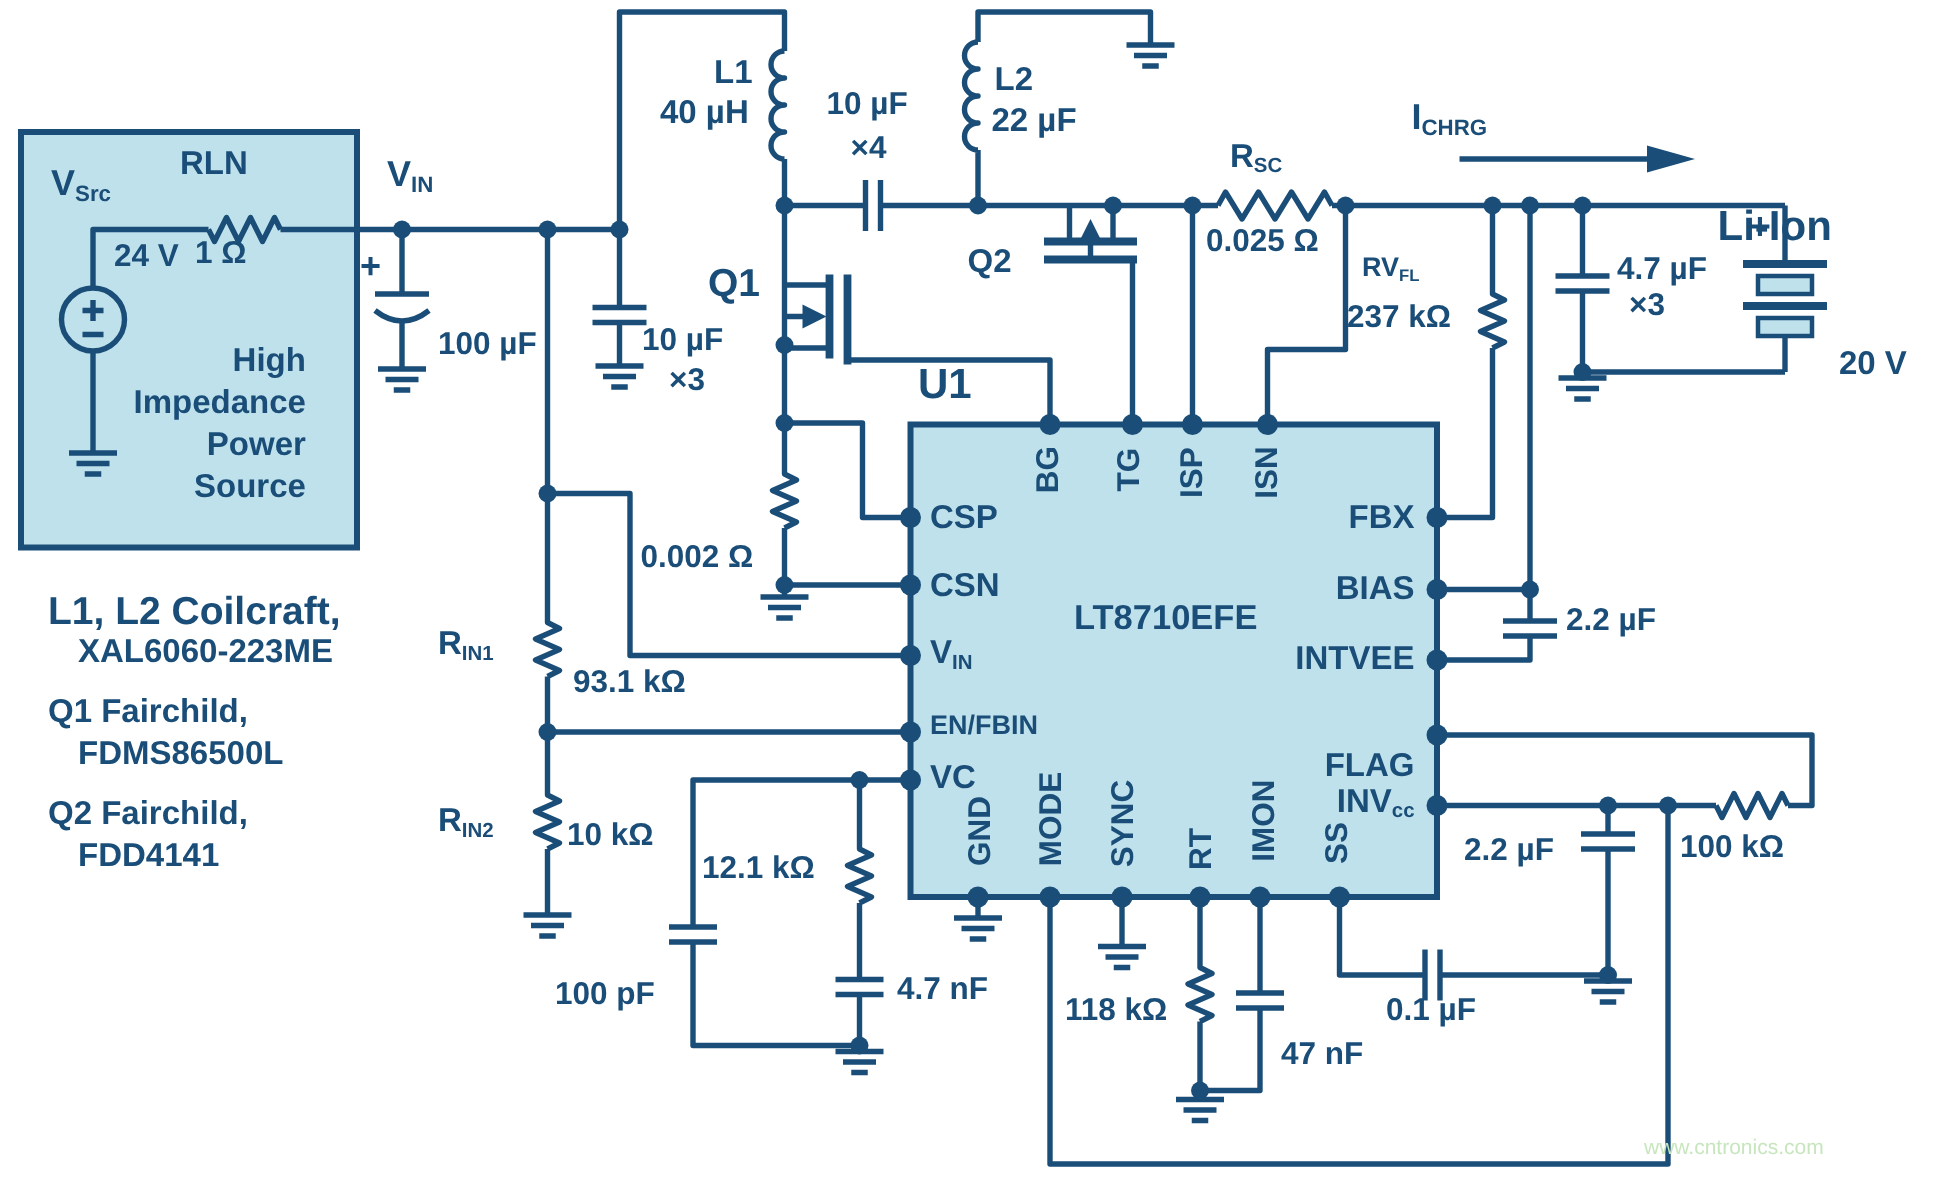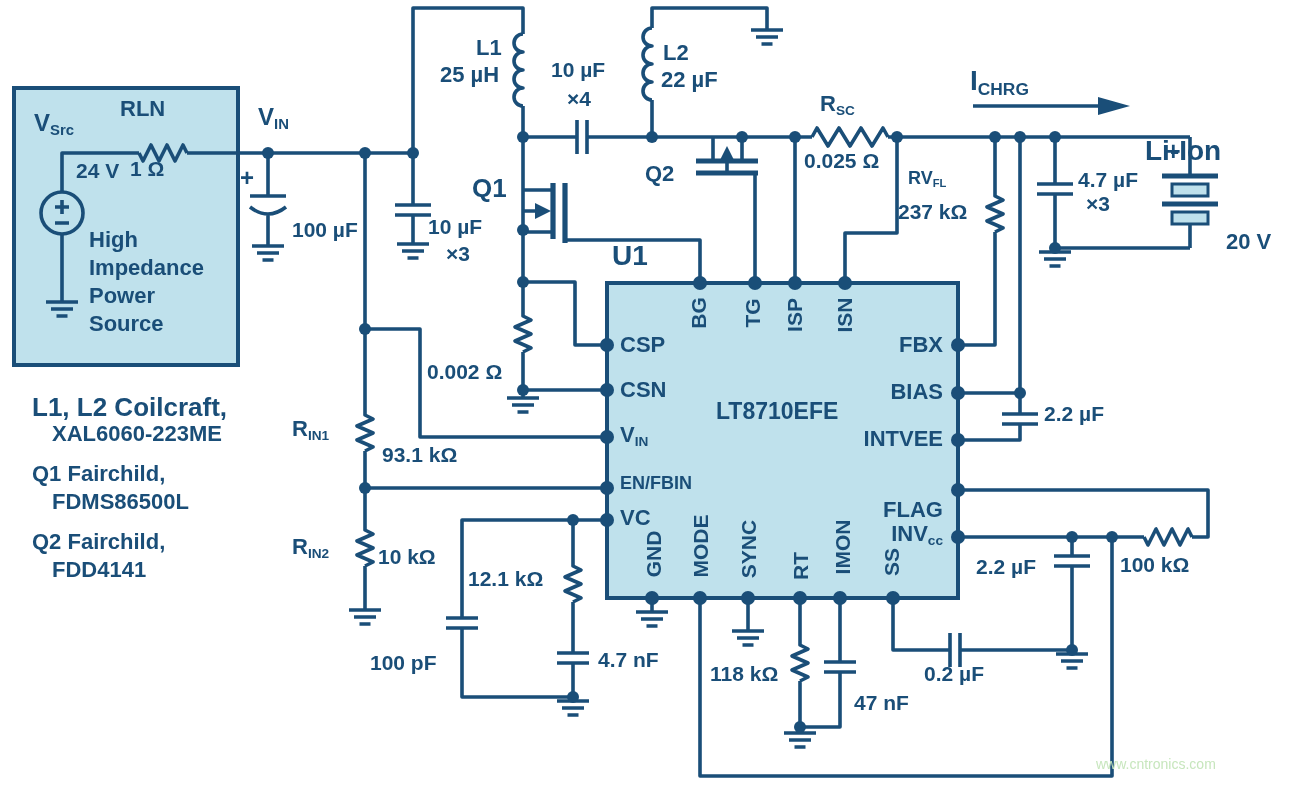--- a/index.html
+++ b/index.html
@@ -10,21 +10,21 @@
   .wire{stroke:var(--ink);stroke-width:3.6;fill:none;stroke-linejoin:round;}
   .bar{stroke:var(--ink);stroke-width:5.2;fill:none;}
   .dot{fill:var(--ink);stroke:none;}
   .fillshape{fill:var(--ink);stroke:none;}
   .panel{fill:var(--panel);stroke:var(--ink);stroke-width:4;}
   .cell{fill:var(--panel);stroke:var(--ink);stroke-width:3;}
   .lbl{position:absolute;color:var(--ink);font-weight:bold;font-size:21px;white-space:nowrap;line-height:1.05;}
   .sub{font-size:0.62em;font-weight:bold;vertical-align:-0.28em;}
   .vlabel{position:absolute;width:90px;height:26px;display:flex;align-items:center;justify-content:center;
           transform:rotate(-90deg);color:var(--ink);font-weight:bold;font-size:21px;white-space:nowrap;}
-  .pre{white-space:pre-line;}
+  .pre{white-space:pre-line;text-align:right;}
   .wmark{position:absolute;color:var(--wm);font-weight:normal;font-size:14px;}
 </style>
 </head>
 <body>
 
 <div class="canvas">
 
 <svg width="1295" height="788" viewBox="0 0 1295 788">
   <defs>
     <g id="gnd">
@@ -210,32 +210,32 @@
 Power
 Source</div>
 
 <div class="lbl" style="left:258px;top:104px;font-size:24px"><span>V</span><span class="sub">IN</span></div>
 <div class="lbl" style="left:240px;top:165px;font-size:24px">+</div>
 <div class="lbl" style="left:292px;top:219px">100 µF</div>
 <div class="lbl" style="left:428px;top:216px">10 µF</div>
 <div class="lbl" style="left:446px;top:243px">×3</div>
 
 <div class="lbl" style="left:476px;top:36px;font-size:22px">L1</div>
-<div class="lbl" style="left:440px;top:63px;font-size:22px">25 µH</div>
+<div class="lbl" style="left:440px;top:63px;font-size:22px">40 µH</div>
 <div class="lbl" style="left:551px;top:59px">10 µF</div>
 <div class="lbl" style="left:567px;top:88px">×4</div>
 <div class="lbl" style="left:663px;top:41px;font-size:22px">L2</div>
 <div class="lbl" style="left:661px;top:68px;font-size:22px">22 µF</div>
 <div class="lbl" style="left:472px;top:175px;font-size:26px">Q1</div>
 <div class="lbl" style="left:645px;top:162px;font-size:22px">Q2</div>
 <div class="lbl" style="left:427px;top:361px">0.002 Ω</div>
 <div class="lbl" style="left:820px;top:92px;font-size:22px"><span>R</span><span class="sub">SC</span></div>
 <div class="lbl" style="left:804px;top:150px">0.025 Ω</div>
 
-<div class="lbl" style="left:970px;top:66px;font-size:28px"><span>I</span><span class="sub">CHRG</span></div>
+<div class="lbl" style="left:941px;top:66px;font-size:24px"><span>I</span><span class="sub">CHRG</span></div>
 <div class="lbl" style="left:908px;top:169px;font-size:18px"><span>RV</span><span class="sub">FL</span></div>
 <div class="lbl" style="left:898px;top:201px">237 kΩ</div>
 <div class="lbl" style="left:1078px;top:169px">4.7 µF</div>
 <div class="lbl" style="left:1086px;top:193px">×3</div>
 <div class="lbl" style="left:1166px;top:138px;font-size:25px">+</div>
 <div class="lbl" style="left:1145px;top:136px;font-size:28px">Li-Ion</div>
 <div class="lbl" style="left:1226px;top:230px;font-size:22px">20 V</div>
 
 <div class="lbl" style="left:612px;top:241px;font-size:28px">U1</div>
 <div class="lbl" style="left:716px;top:399px;font-size:23px">LT8710EFE</div>
@@ -268,21 +268,21 @@
 <div class="lbl" style="left:382px;top:444px">93.1 kΩ</div>
 <div class="lbl" style="left:292px;top:535px;font-size:22px"><span>R</span><span class="sub">IN2</span></div>
 <div class="lbl" style="left:378px;top:546px">10 kΩ</div>
 
 <div class="lbl" style="left:468px;top:568px">12.1 kΩ</div>
 <div class="lbl" style="left:370px;top:652px">100 pF</div>
 <div class="lbl" style="left:598px;top:649px">4.7 nF</div>
 
 <div class="lbl" style="left:710px;top:663px">118 kΩ</div>
 <div class="lbl" style="left:854px;top:692px">47 nF</div>
-<div class="lbl" style="left:924px;top:663px">0.2 µF</div>
+<div class="lbl" style="left:924px;top:663px">0.1 µF</div>
 <div class="lbl" style="left:1044px;top:403px">2.2 µF</div>
 <div class="lbl" style="left:976px;top:556px">2.2 µF</div>
 <div class="lbl" style="left:1120px;top:554px">100 kΩ</div>
 
 <div class="lbl" style="left:32px;top:394px;font-size:26px">L1, L2 Coilcraft,</div>
 <div class="lbl" style="left:52px;top:422px;font-size:22px">XAL6060-223ME</div>
 <div class="lbl" style="left:32px;top:462px;font-size:22px">Q1 Fairchild,</div>
 <div class="lbl" style="left:52px;top:490px;font-size:22px">FDMS86500L</div>
 <div class="lbl" style="left:32px;top:530px;font-size:22px">Q2 Fairchild,</div>
 <div class="lbl" style="left:52px;top:558px;font-size:22px">FDD4141</div>

